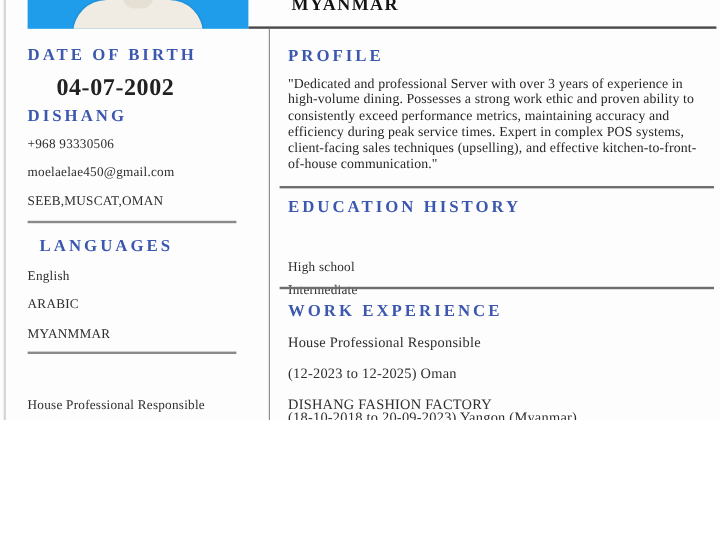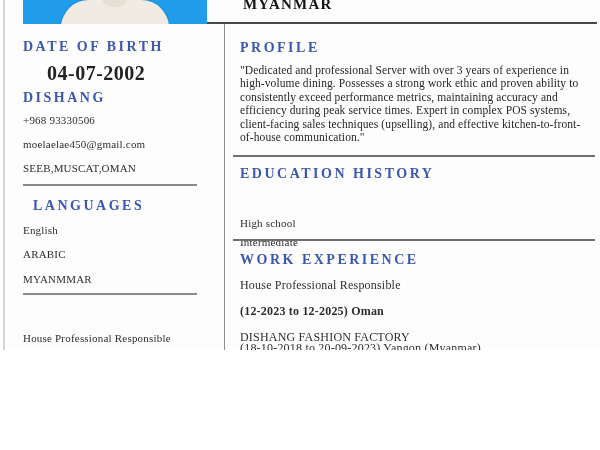--- a/index.html
+++ b/index.html
@@ -76,19 +76,19 @@
   <div class="profile-text">"Dedicated and professional Server with over 3 years of experience in high-volume dining. Possesses a strong work ethic and proven ability to consistently exceed performance metrics, maintaining accuracy and efficiency during peak service times. Expert in complex POS systems, client-facing sales techniques (upselling), and effective kitchen-to-front-of-house communication."</div>
   <div class="rule-main" style="left:233px; top:155px;"></div>
 
   <div class="h-blue" style="left:240px; top:166px;">EDUCATION HISTORY</div>
   <div class="txt" style="left:240px; top:192px;margin-top:44px;">Intermediate</div>
   <div class="txt" style="left:240px; top:217px;">High school</div>
   <div class="rule-main" style="left:233px; top:239px;"></div>
 
   <div class="h-blue" style="left:240px; top:252px;">WORK EXPERIENCE</div>
   <div class="txt work-item" style="left:240px; top:278px;">House Professional Responsible</div>
-  <div class="txt work-item" style="left:240px; top:304px;font-weight:bold;">(12-2023 to 12-2025) Oman</div>
+  <div class="txt work-item" style="left:240px; top:304px;">(12-2023 to 12-2025) Oman</div>
   <div class="txt work-item" style="left:240px; top:330px;">DISHANG FASHION FACTORY</div>
   <div class="txt work-item" style="left:240px; top:341px;">(18-10-2018 to 20-09-2023) Yangon (Myanmar)</div>
 
   <div class="watermark">موقع حراج</div>
 
 </div>
 
 </body></html>

